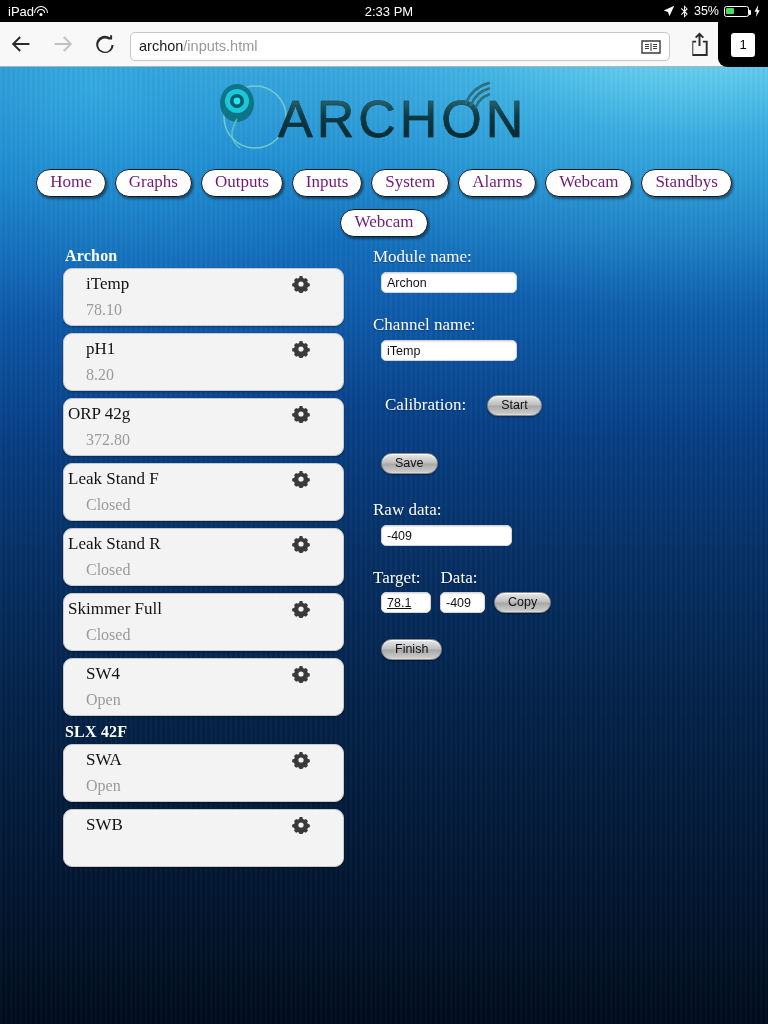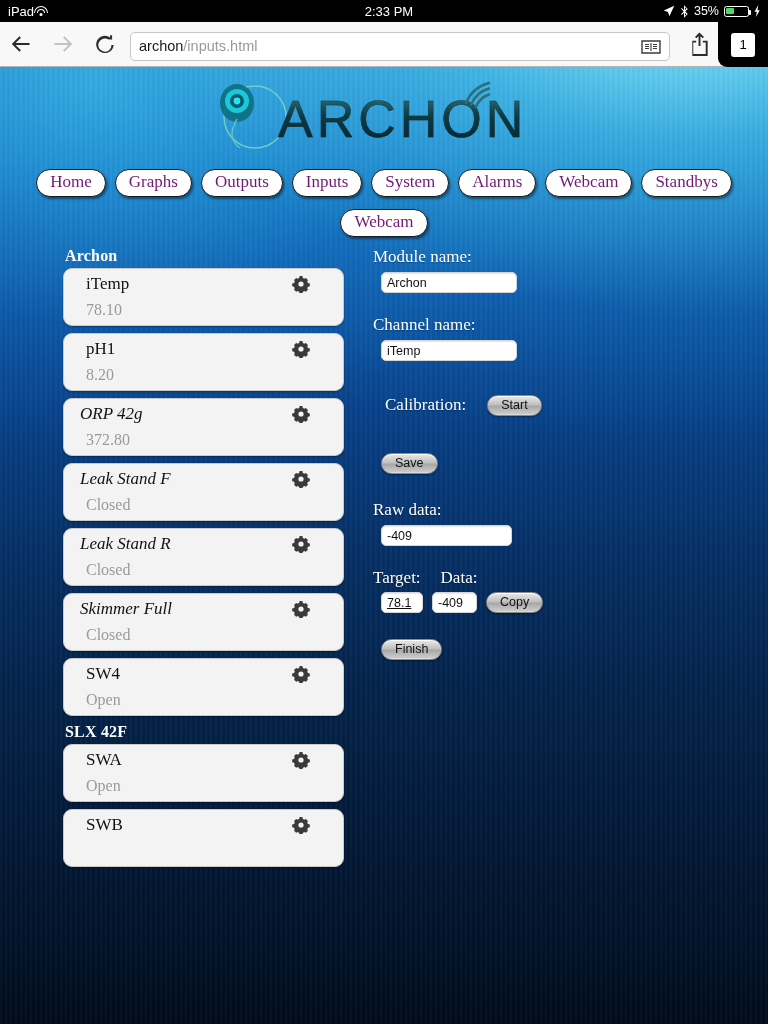--- a/index.html
+++ b/index.html
@@ -147,21 +147,21 @@
     background: #f3f3f3;
     border: 1px solid #c9c9c9; border-radius: 9px;
     height: 58px; margin-bottom: 7px; position: relative;
     box-shadow: 0 1px 2px rgba(0,0,0,0.35);
   }
   .channel-name {
     position: absolute; top: 5px; font-family: "Liberation Serif", serif;
     font-size: 17px; color: #111;
   }
   .channel-name.indent { left: 22px; }
-  .channel-name.flush  { left: 16px; font-style: italic; }
+  .channel-name.flush  { left: 4px; }
   .channel-value {
     position: absolute; bottom: 6px; left: 22px;
     font-family: "Liberation Serif", serif; font-size: 16px; color: #9a9a9a;
   }
   .gear-icon { position: absolute; right: 33px; top: 6px; width: 18px; height: 18px; }
   .gear-icon svg { width: 18px; height: 18px; fill: #3a3a3a; }
 
   
   #right-column { position: absolute; left: 373px; top: 180px; width: 330px; }
   .form-label {
@@ -186,21 +186,21 @@
     font-family: "Liberation Sans", sans-serif; font-size: 12.5px; color: #111;
     padding: 2px 13px; height: 21px; line-height: 1;
     box-shadow: 0 1px 2px rgba(0,0,0,0.4), inset 0 1px 0 rgba(255,255,255,0.85);
   }
   #calibration-row { display: flex; align-items: center; gap: 9px; }
   #save-button { margin-left: 8px; }
   #finish-button { margin-left: 8px; }
   #target-data-labels { display: flex; gap: 20px; }
   #target-data-labels .form-label { margin-bottom: 4px; }
   #target-data-row { display: flex; align-items: center; gap: 9px; margin-left: 8px; }
-  #target-input { width: 42px; text-decoration: underline; }
+  #target-input { width: 50px; text-decoration: underline; }
   #data-input { width: 45px; }
 </style>
 </head>
 <body>
 
 <div id="screen">
 
   <div id="status-bar">
     <div id="status-left">
       <span>iPad</span>

